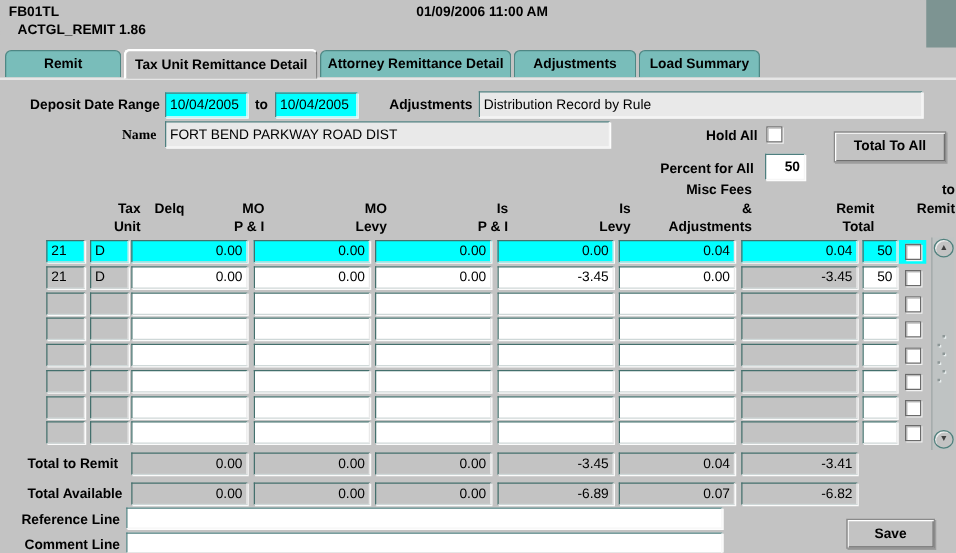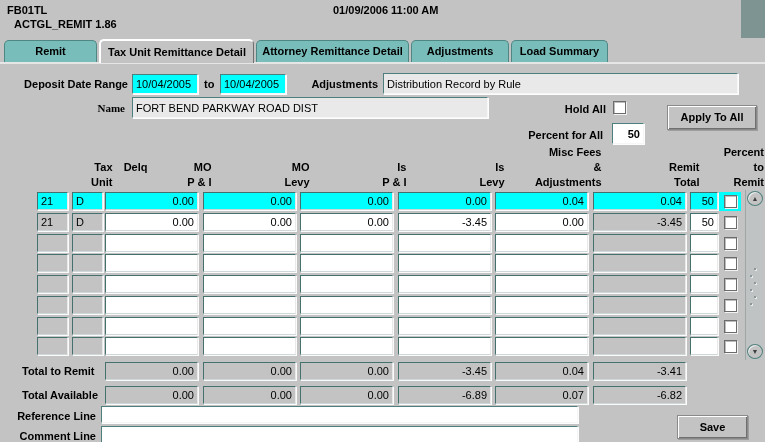--- a/index.html
+++ b/index.html
@@ -78,21 +78,21 @@
     <div class="abs b" style="left:204px; top:14px;">to</div>
     <input class="abs sunken cyanfield" style="left: 220px; top: 10px; width: 66px; height: 20px;" value="10/04/2005">
     <div class="abs b label-r" style="left:300px; top:14px; width:78px;">Adjustments</div>
     <input class="abs sunken" style="left: 383px; top: 9px; width: 355px; height: 21px;" value="Distribution Record by Rule">
 
     <div class="abs b label-r" style="left:55px; top:38px; width:70px;font-family:Liberation Serif, serif;">Name</div>
     <input class="abs sunken" style="left: 132px; top: 33px; width: 356px; height: 21px;" value="FORT BEND PARKWAY ROAD DIST">
 
     <div class="abs b label-r" style="left:500px; top:39px; width:106px;">Hold All</div>
     <span class="abs checkbox" style="left:613px; top:37px;"></span>
-    <div class="btn3d" style="left:667px; top:41px; width:90px; height:25px; line-height:23px;">Apply To All</div>
+    <div class="btn3d" style="left:667px; top:41px; width:90px; height:25px; line-height:23px;">Total To All</div>
 
     <div class="abs b label-r" style="left:500px; top:65px; width:103px;">Percent for All</div>
     <input class="abs sunken whitefield" style="left: 612px; top: 59px; width: 32px; height: 21px; text-align: right; font-weight: bold;" value="50">
 
     <div id="grid">
         <div class="colhead" style="left: -7.5px; top: 81px; width: 120px;">
           <div></div>
           <div>Tax</div>
           <div>Unit</div>
         </div>
@@ -124,21 +124,20 @@
           <div>Misc Fees</div>
           <div>&amp;</div>
           <div>Adjustments</div>
         </div>
         <div class="colhead" style="left: 579.5px; top: 81px; width: 120px;">
           <div></div>
           <div>Remit</div>
           <div>Total</div>
         </div>
         <div class="colhead" style="left: 644px; top: 81px; width: 120px;">
-          <div>Percent</div>
           <div>to</div>
           <div>Remit</div>
         </div>
         <div class="colhead" style="left: 681px; top: 81px; width: 120px;">
           <div></div>
           <div></div>
           <div>Hold</div>
         </div>
         <div class="cell c-cyan" style="left: 37px; top: 128px; width: 31px;">21</div>
         <div class="cell c-cyan" style="left: 72px; top: 128px; width: 31px;">D</div>

